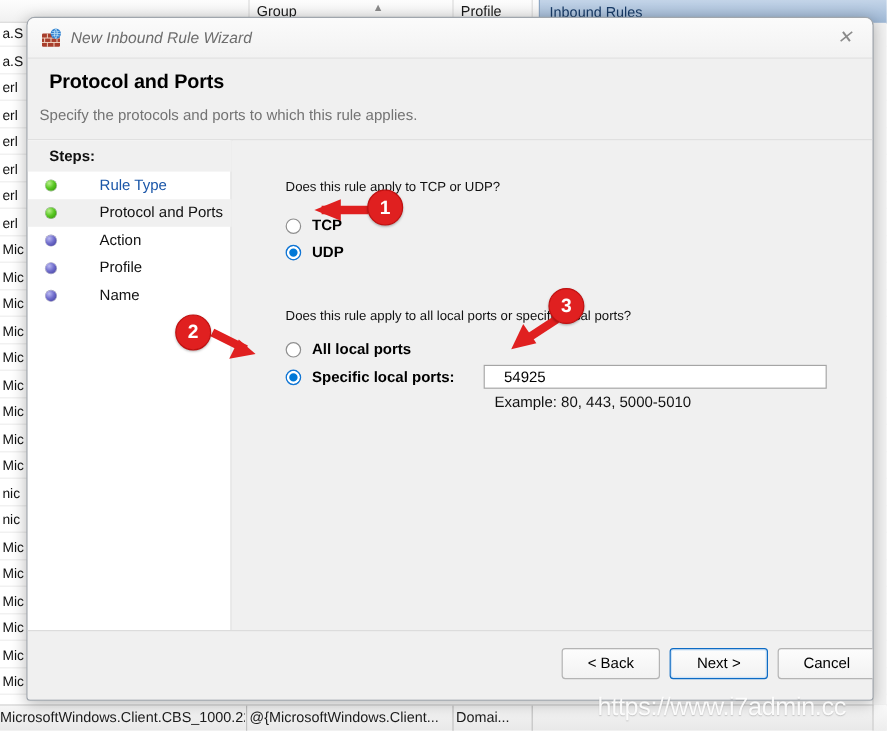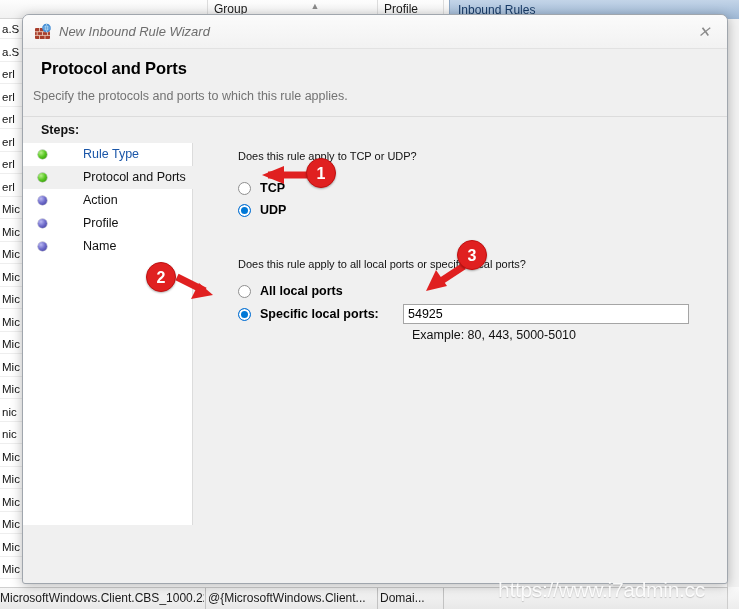--- a/index.html
+++ b/index.html
@@ -168,21 +168,21 @@
     box-shadow: inset 0 0 0 2px #ffffff;
   }
   .radio-label {
     position: absolute; left: 22px; top: 0; height: 20px; line-height: 19px;
     font-size: 12.5px; font-weight: bold; color: #000000; white-space: nowrap;
   }
   .port-input {
     position: absolute; background: #ffffff;
     border: 1px solid #a5a5a5;
     font-family: "Liberation Sans", sans-serif;
-    font-size: 12.5px; color: #000; padding: 0 4px;
+    font-size: 12.5px; color: #000; padding: 0 16px;
   }
   .hint-text {
     position: absolute; font-size: 12.5px; color: #111; white-space: nowrap;
   }
 
   .footer {
     position: absolute; left: 0; bottom: 0; width: 100%; height: 58px;
     background: #f0f0f0; border-top: 1px solid #dcdcdc;
   }
   .btn {
@@ -407,20 +407,25 @@
           <span class="radio-label">Specific local ports:</span>
         </div>
 
         <input class="port-input" style="left: 209px; top: 187px; width: 286px; height: 20px;" placeholder="" value="54925">
 
         <div class="hint-text" style="left:218px; top:211px;">Example: 80, 443, 5000-5010</div>
 
       </div>
     </div>
 
+    <div class="footer">
+      <div class="btn" style="left:445px;">&lt; Back</div>
+      <div class="btn default" style="left:535px;">Next &gt;</div>
+      <div class="btn" style="left:625px;">Cancel</div>
+    </div>
   </div>
 
   <svg class="anno-svg">
 
     <g>
       <path d="M307,175 L268,175" stroke="#e02020" stroke-width="7" stroke-linecap="butt"></path>
       <path d="M262,175 L284,166 L284,184 Z" fill="#e02020"></path>
     </g>
 
     <g>

